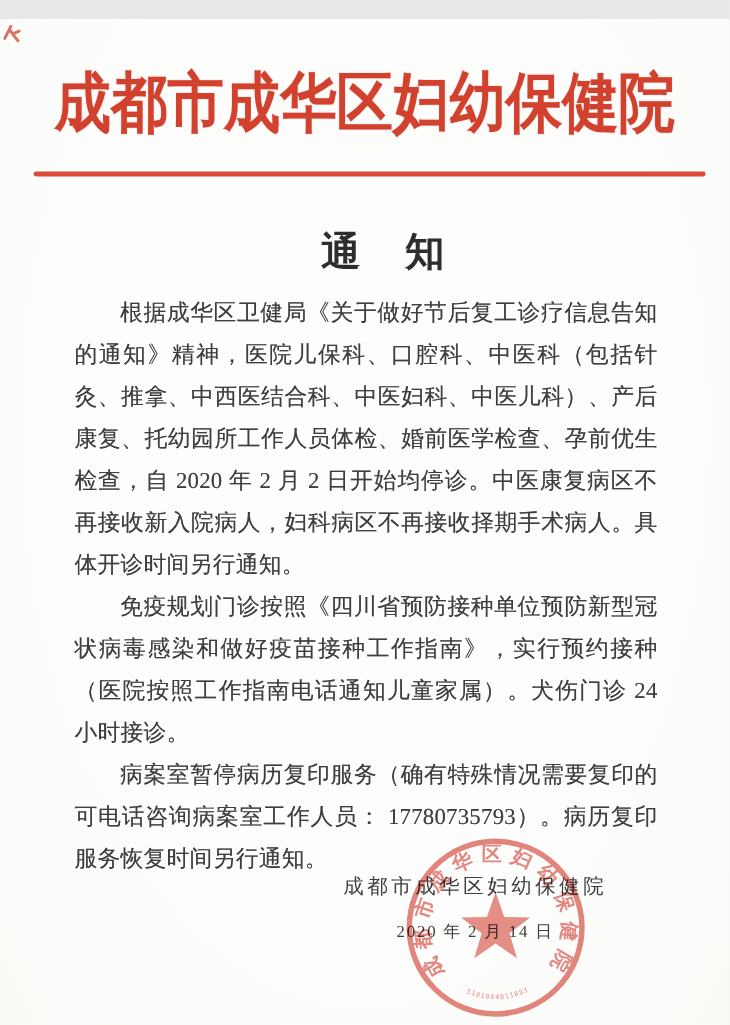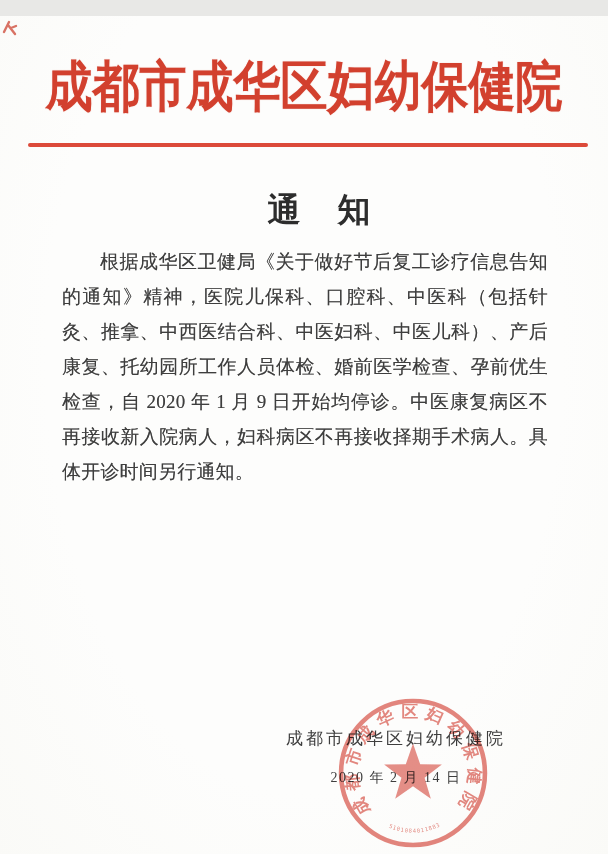--- a/index.html
+++ b/index.html
@@ -86,21 +86,23 @@
   <svg class="corner-artifact" viewBox="0 0 18 18">
     <path d="M3,13 L8,3 M7,6 L14,15 M10,9 L15,7" stroke="#d0503f" stroke-width="2.4" fill="none" stroke-linecap="round"></path>
   </svg>
 
   <div class="letterhead">成都市成华区妇幼保健院</div>
   <div class="divider"></div>
 
   <h1 class="notice-title">通　知</h1>
 
   <div class="body-block">
-    <p class="para">根据成华区卫健局《关于做好节后复工诊疗信息告知的通知》精神，医院儿保科、口腔科、中医科（包括针灸、推拿、中西医结合科、中医妇科、中医儿科）、产后康复、托幼园所工作人员体检、婚前医学检查、孕前优生检查，自 2020 年 1 月 9 日开始均停诊。中医康复病区不再接收新入院病人，妇科病区不再接收择期手术病人。具体开诊时间另行通知。</p>
+    <p class="para">根据成华区卫健局《关于做好节后复工诊疗信息告知的通知》精神，医院儿保科、口腔科、中医科（包括针灸、推拿、中西医结合科、中医妇科、中医儿科）、产后康复、托幼园所工作人员体检、婚前医学检查、孕前优生检查，自 2020 年 2 月 2 日开始均停诊。中医康复病区不再接收新入院病人，妇科病区不再接收择期手术病人。具体开诊时间另行通知。</p>
+    <p class="para">免疫规划门诊按照《四川省预防接种单位预防新型冠状病毒感染和做好疫苗接种工作指南》，实行预约接种（医院按照工作指南电话通知儿童家属）。犬伤门诊 24 小时接诊。</p>
+    <p class="para">病案室暂停病历复印服务（确有特殊情况需要复印的可电话咨询病案室工作人员： 17780735793）。病历复印服务恢复时间另行通知。</p>
   </div>
 
   <div class="signature-block">
     <div class="sig-org">成都市成华区妇幼保健院</div>
     <div class="sig-date">2020 年 2 月 14 日</div>
   </div>
 
   <svg class="seal" viewBox="0 0 150 150">
     <defs>
       <path id="sealArcTop" d="M 36.1,113.9 A 55,55 0 1 1 113.9,113.9" fill="none"></path>

